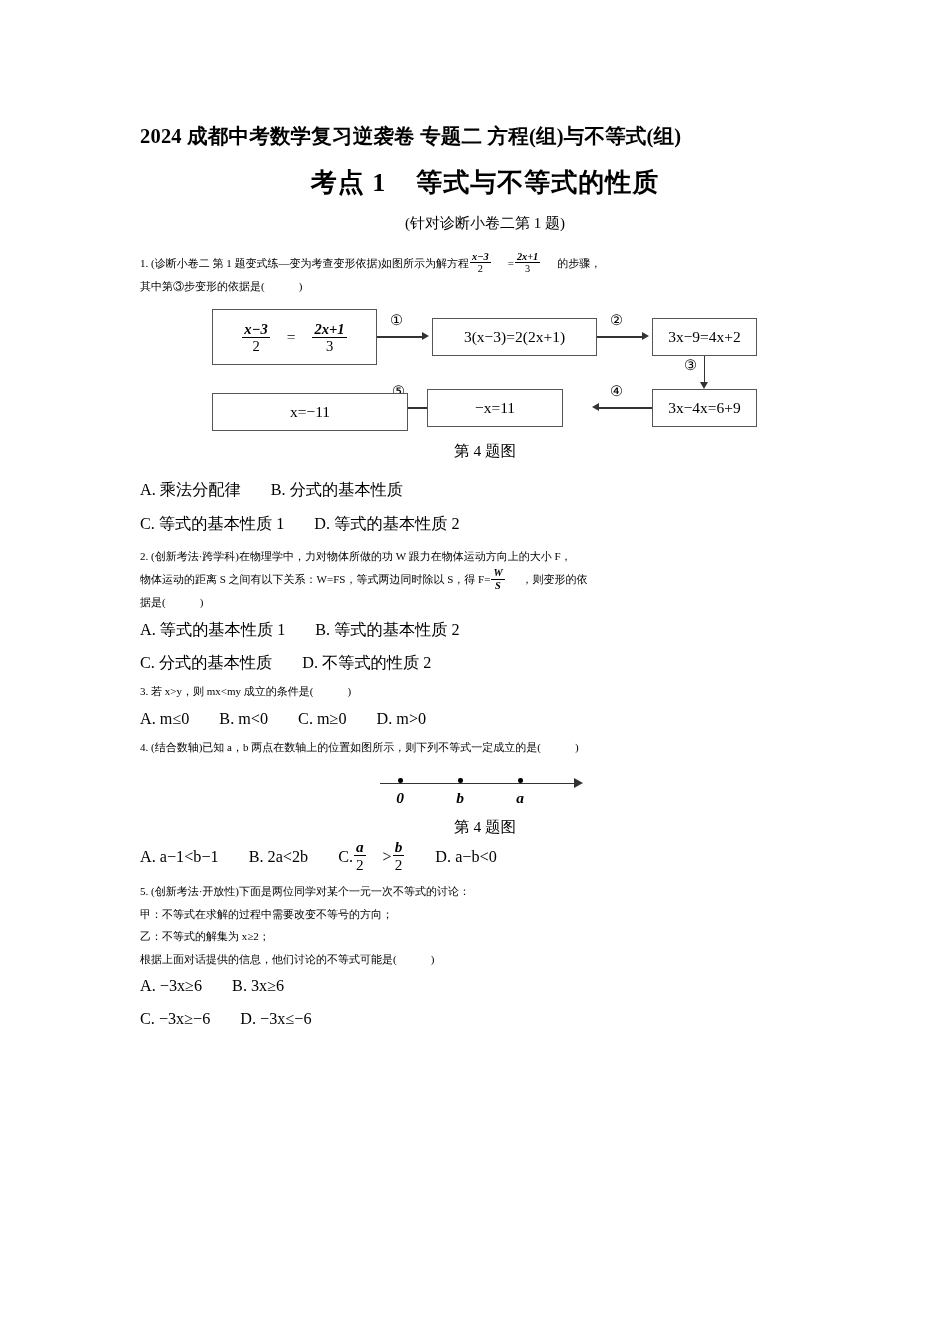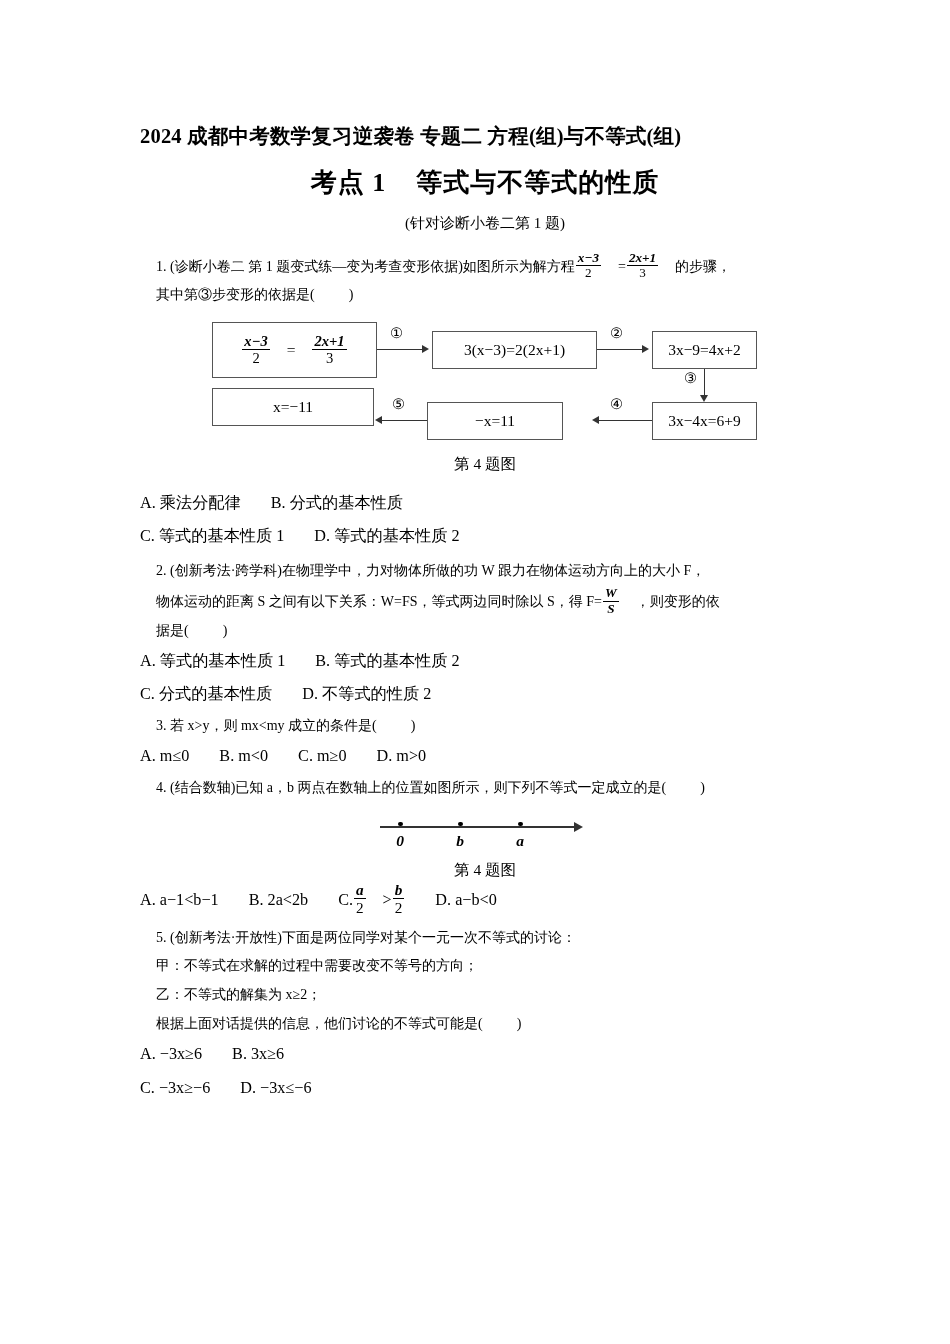--- a/index.html
+++ b/index.html
@@ -48,24 +48,23 @@
   .section-title .num { padding-right: 4px; }
   .section-title .gap { display:inline-block; width: 26px; }
   .subtitle {
     text-align: center;
     font-size: 15px;
     margin-top: 14px;
   }
 
   
   .q {
-    font-size: 14px;
+    font-size: 11px;
     line-height: 2.05;
     text-align: justify;
-    margin-left: 16px;
   }
   .qline { white-space: nowrap; }
   .opts {
     font-size: 16.2px;
     line-height: 2.05;
   }
   .sp-s { display:inline-block; width: 16px; }
   .sp-m { display:inline-block; width: 30px; }
   .blank { display:inline-block; width: 34px; }
   .mi { font-style: italic; font-family: "Liberation Serif", serif; font-weight: bold; }
@@ -239,21 +238,21 @@
     <div class="fline" style="left:459px; top:98px; width:53px; height:1.3px;"></div>
     <div class="arrow-l" style="left:452px; top:94px;"></div>
     <div class="circnum" style="left:470px; top:75px;">④</div>
 
     <div class="fbox" style="left:287px; top:80px; width:136px; height:38px;">−x=11</div>
 
     <div class="fline" style="left:242px; top:98px; width:45px; height:1.3px;"></div>
     <div class="arrow-l" style="left:235px; top:94px;"></div>
     <div class="circnum" style="left:252px; top:75px;">⑤</div>
 
-    <div class="fbox" style="left:72px; top:66px; width:162px; height:38px;">x=−11</div>
+    <div class="fbox" style="left:72px; top:84px; width:196px; height:38px;">x=−11</div>
   </div>
 
   <div class="caption">第 4 题图</div>
 
   <div class="opts" style="margin-top:12px;">
     <div>
       <span>A. 乘法分配律</span><span class="sp-m"></span><span>B. 分式的基本性质</span>
     </div>
     <div>
       <span>C. 等式的基本性质 1</span><span class="sp-m"></span><span>D. 等式的基本性质 2</span>

